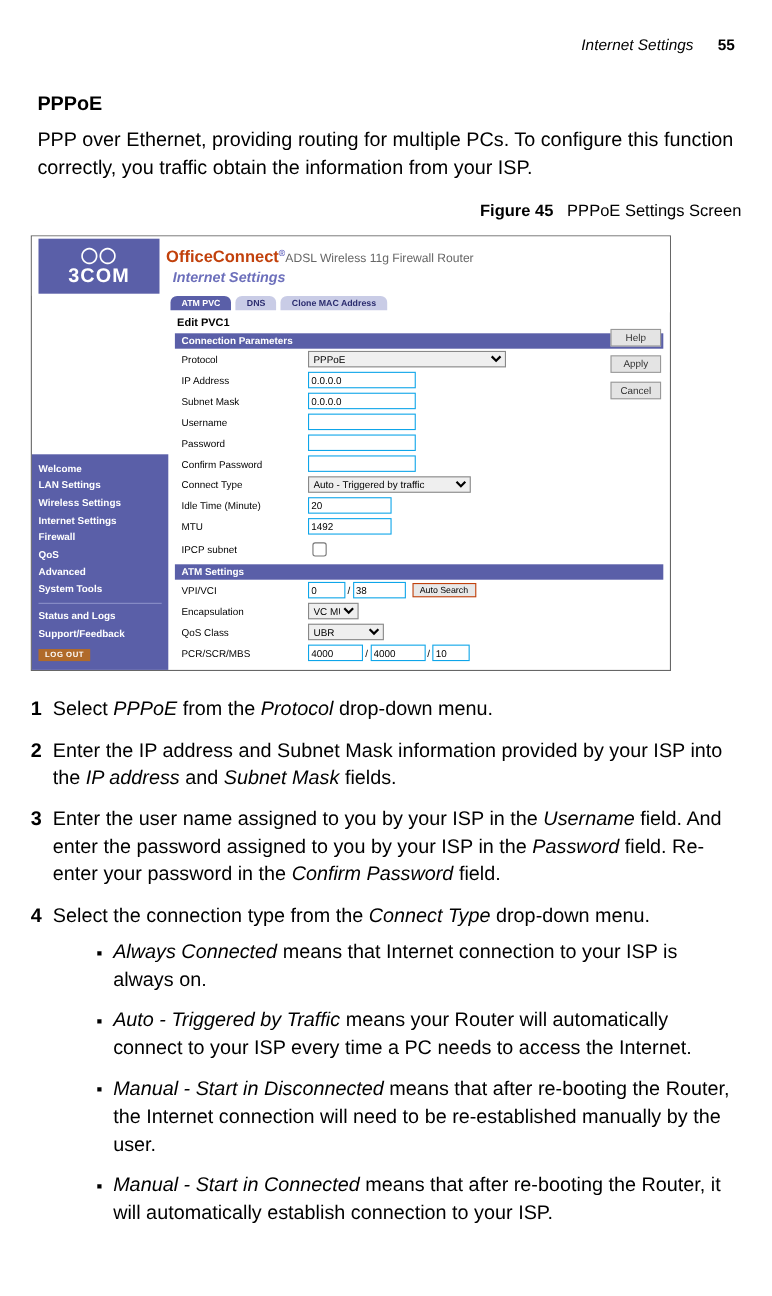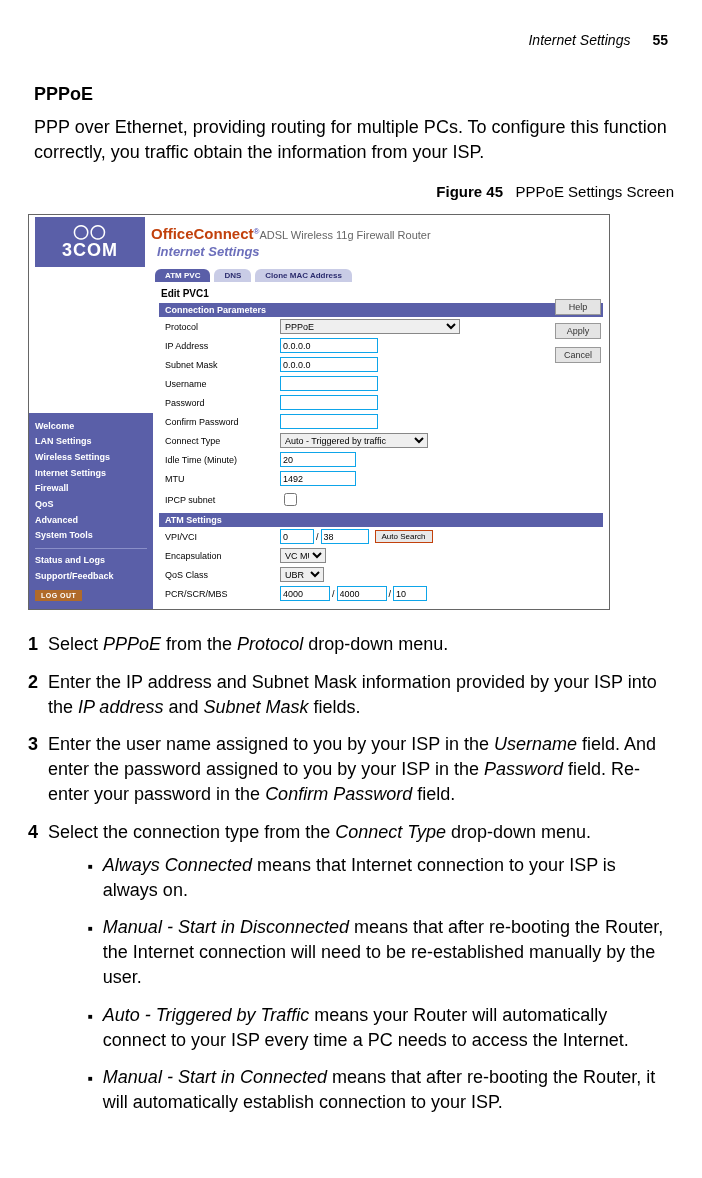--- a/index.html
+++ b/index.html
@@ -396,21 +396,21 @@
           <button class="mini-btn" style="margin-left:6px">Auto Search</button>
           </div>
 
         <div class="form-row">
             <span class="form-label">Encapsulation</span>
           <select class="router-select" style="width:46px"><option>VC MUX</option></select>
           </div>
 
         <div class="form-row">
             <span class="form-label">QoS Class</span>
-          <select class="router-select" style="width:44px"><option>UBR</option></select>
+          <select class="router-select" style="width:69px"><option>UBR</option></select>
           </div>
 
         <div class="form-row" style="padding-bottom:8px">
             <span class="form-label">PCR/SCR/MBS</span>
           <input class="router-input" style="width: 44px;" value="4000">
             <span style="margin:0 2px">/</span>
           <input class="router-input" style="width: 44px;" value="4000">
             <span style="margin:0 2px">/</span>
           <input class="router-input" style="width: 28px;" value="10">
           </div>
@@ -435,24 +435,24 @@
     </div>
       </li>
     <li>
         <div class="step-body">
       <span>Select the connection type from the </span><span class="italic">Connect Type</span><span> drop-down menu.</span>
       <ul class="sub">
         <li>
               <div><span class="italic">Always Connected</span><span> means that Internet connection to your ISP is always on.</span></div>
             </li>
         <li>
-              <div><span class="italic">Manual - Start in Disconnected</span><span> means that after re-booting the Router, the Internet connection will need to be re-established manually by the user.</span></div>
+              <div><span class="italic">Auto - Triggered by Traffic</span><span> means your Router will automatically connect to your ISP every time a PC needs to access the Internet.</span></div>
             </li>
         <li>
-              <div><span class="italic">Auto - Triggered by Traffic</span><span> means your Router will automatically connect to your ISP every time a PC needs to access the Internet.</span></div>
+              <div><span class="italic">Manual - Start in Disconnected</span><span> means that after re-booting the Router, the Internet connection will need to be re-established manually by the user.</span></div>
             </li>
         <li>
               <div><span class="italic">Manual - Start in Connected</span><span> means that after re-booting the Router, it will automatically establish connection to your ISP.</span></div>
             </li>
       </ul>
     </div>
       </li>
   </ol>
 </div>
 

